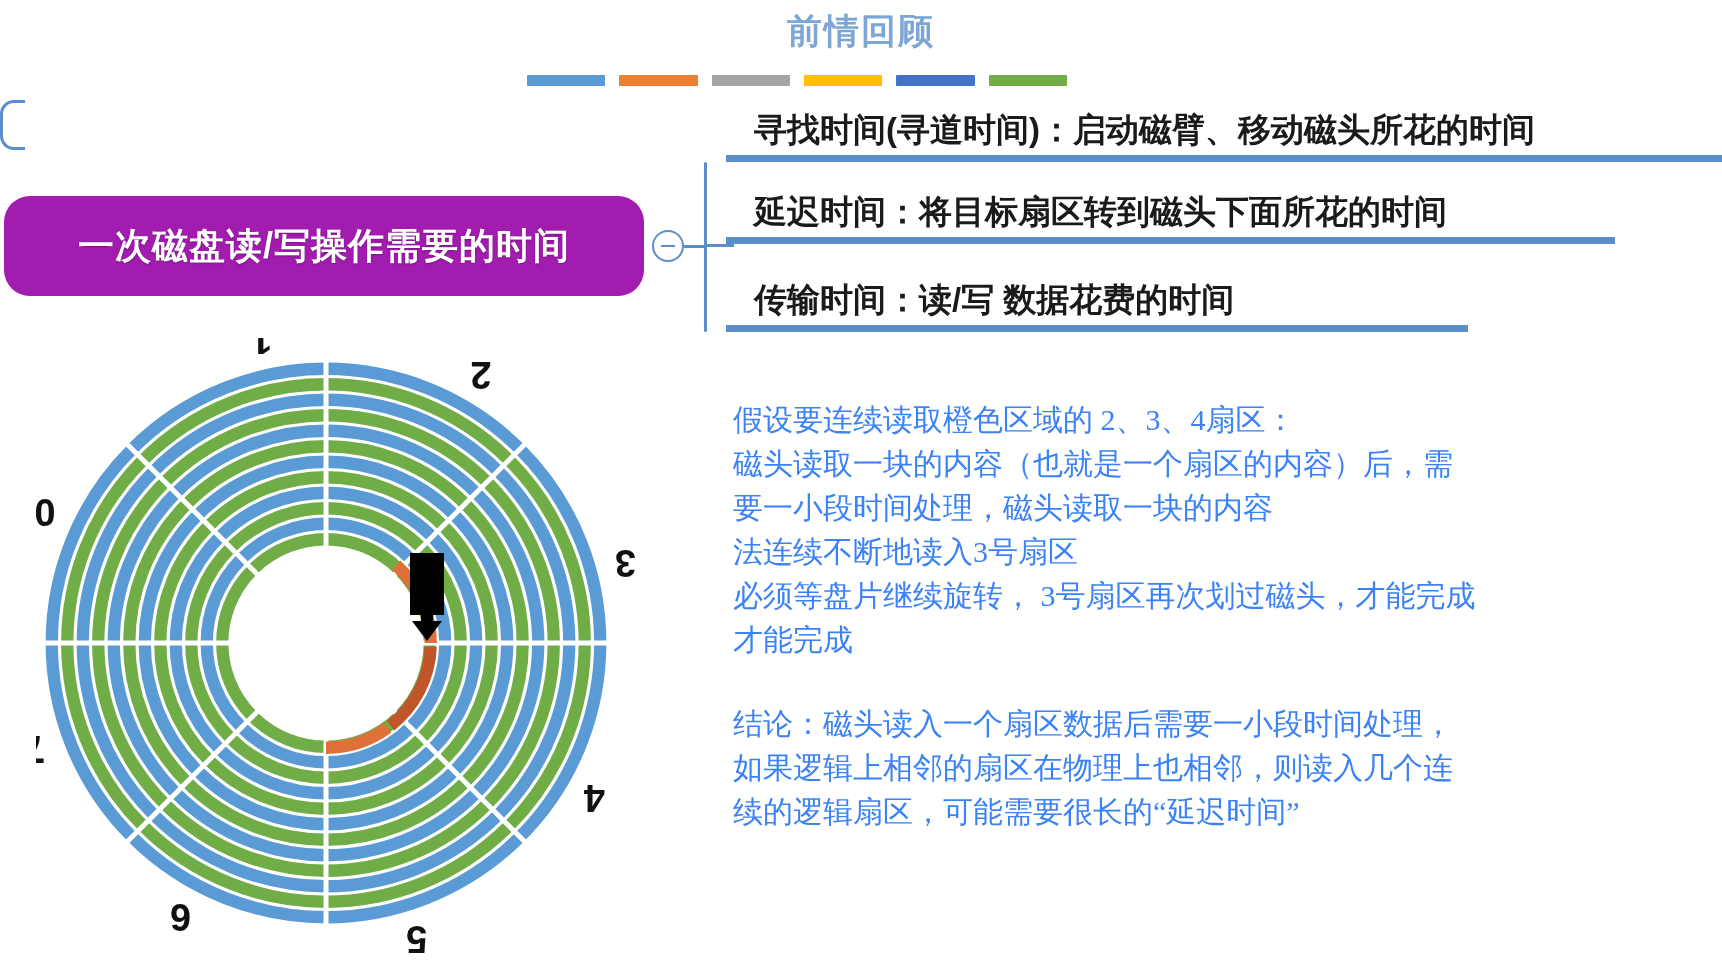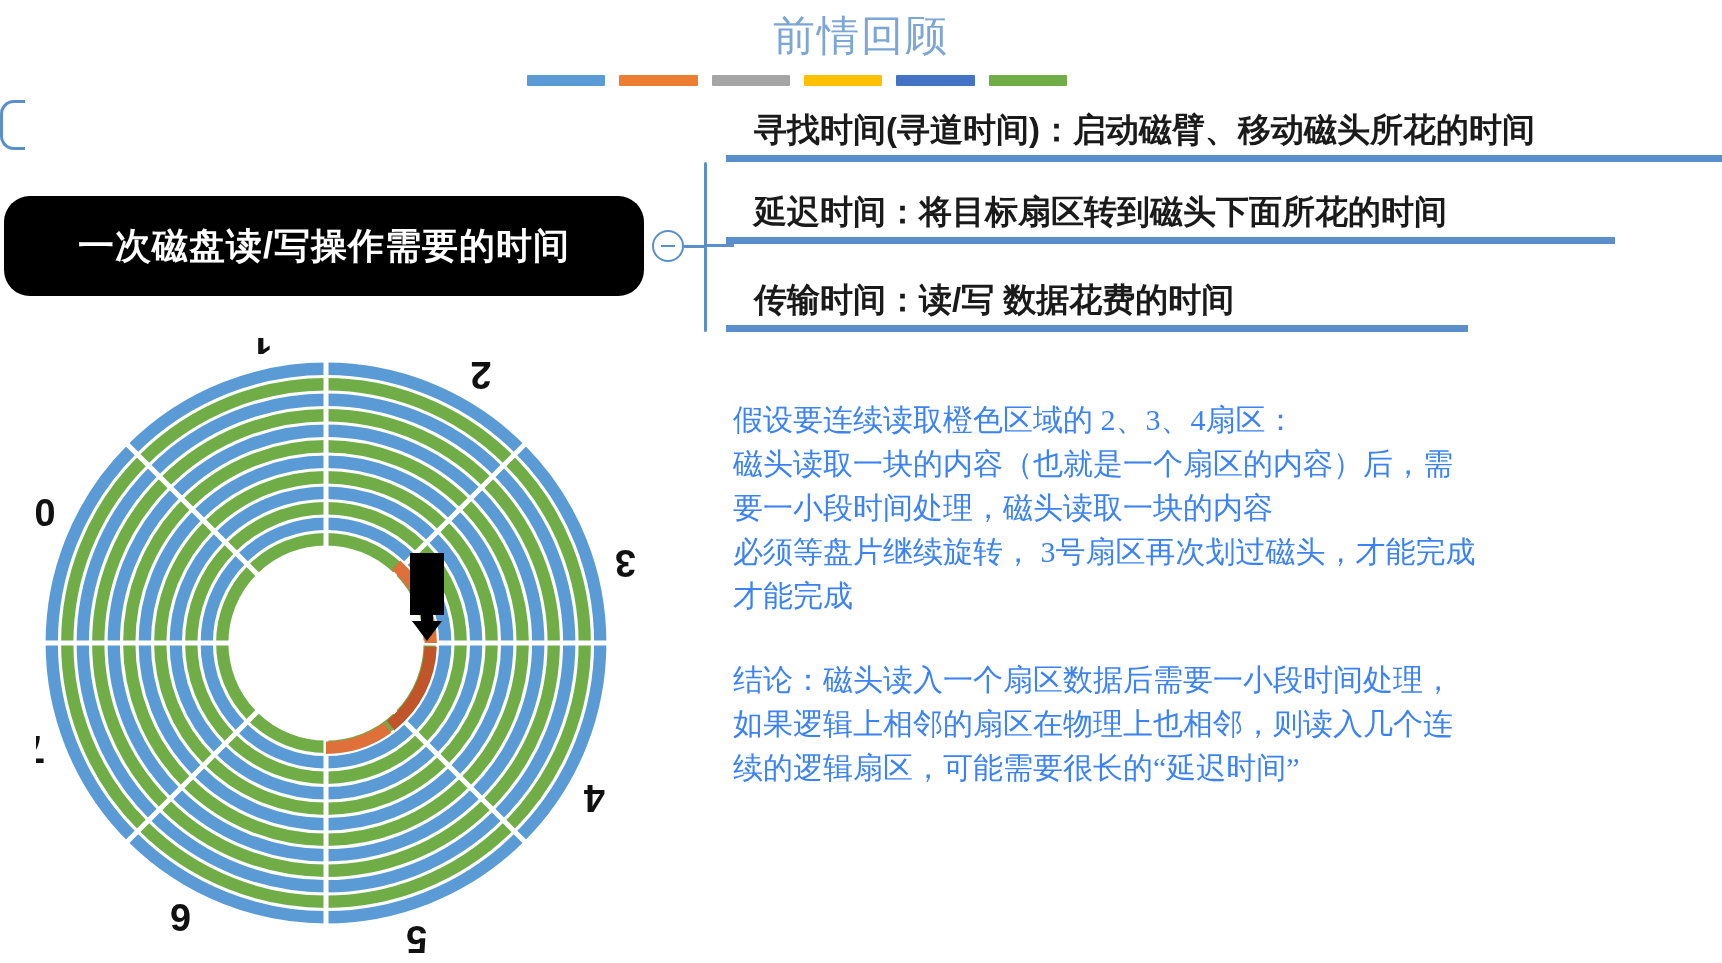--- a/index.html
+++ b/index.html
@@ -12,43 +12,43 @@
     overflow: hidden;
     font-family: "Liberation Sans", "DejaVu Sans", sans-serif;
   }
 
   
   #slide-title {
     position: absolute;
     left: 0; top: 8px;
     width: 1722px;
     text-align: center;
-    font-size: 42px;
-    font-weight: 400;
+    font-size: 35px;
+    font-weight: 700;
     color: #7EA6D4;
     letter-spacing: 2px;
     font-family: "Liberation Serif", "DejaVu Serif", serif;
   }
   #title-underline {
     position: absolute;
     left: 527px; top: 75px;
     width: 540px; height: 11px;
     display: flex;
     gap: 14px;
   }
   #title-underline .seg { flex: 1 1 0; height: 11px; border-radius: 1px; }
 
   
   #mindmap { position: absolute; left: 0; top: 100px; width: 1722px; height: 260px; }
 
   #root-node {
     position: absolute;
     left: 4px; top: 96px;
     width: 640px; height: 100px;
-    background: #000000;
+    background: #a21caf;
     border-radius: 26px;
     display: flex; align-items: center; justify-content: center;
     color: #ffffff;
     font-size: 36px;
     font-weight: bold;
     letter-spacing: 1px;
     text-shadow: 0 1px 2px rgba(0,0,0,0.28);
   }
 
   #collapse-toggle {
@@ -229,20 +229,21 @@
         <path d="M385,270 L397,270 L397,283 L406,283 L391,303 L376,283 L385,283 Z" fill="#000000"></path>
       </g>
   </svg>
 </div>
 
 <div id="body-text">
   <div class="para" id="para-1">
       <span class="para-line">假设要连续读取橙色区域的 2、3、4扇区：</span>
       <span class="para-line">磁头读取一块的内容（也就是一个扇区的内容）后，需</span>
       <span class="para-line">要一小段时间处理，磁头读取一块的内容</span>
+      <span class="para-line">法连续不断地读入3号扇区</span>
       <span class="para-line">必须等盘片继续旋转， 3号扇区再次划过磁头，才能完成</span>
       <span class="para-line">才能完成</span>
     </div>
   <div id="para-gap"></div>
   <div class="para" id="para-2">
       <span class="para-line">结论：磁头读入一个扇区数据后需要一小段时间处理，</span>
       <span class="para-line">如果逻辑上相邻的扇区在物理上也相邻，则读入几个连</span>
       <span class="para-line">续的逻辑扇区，可能需要很长的“延迟时间”</span>
     </div>
 </div>

